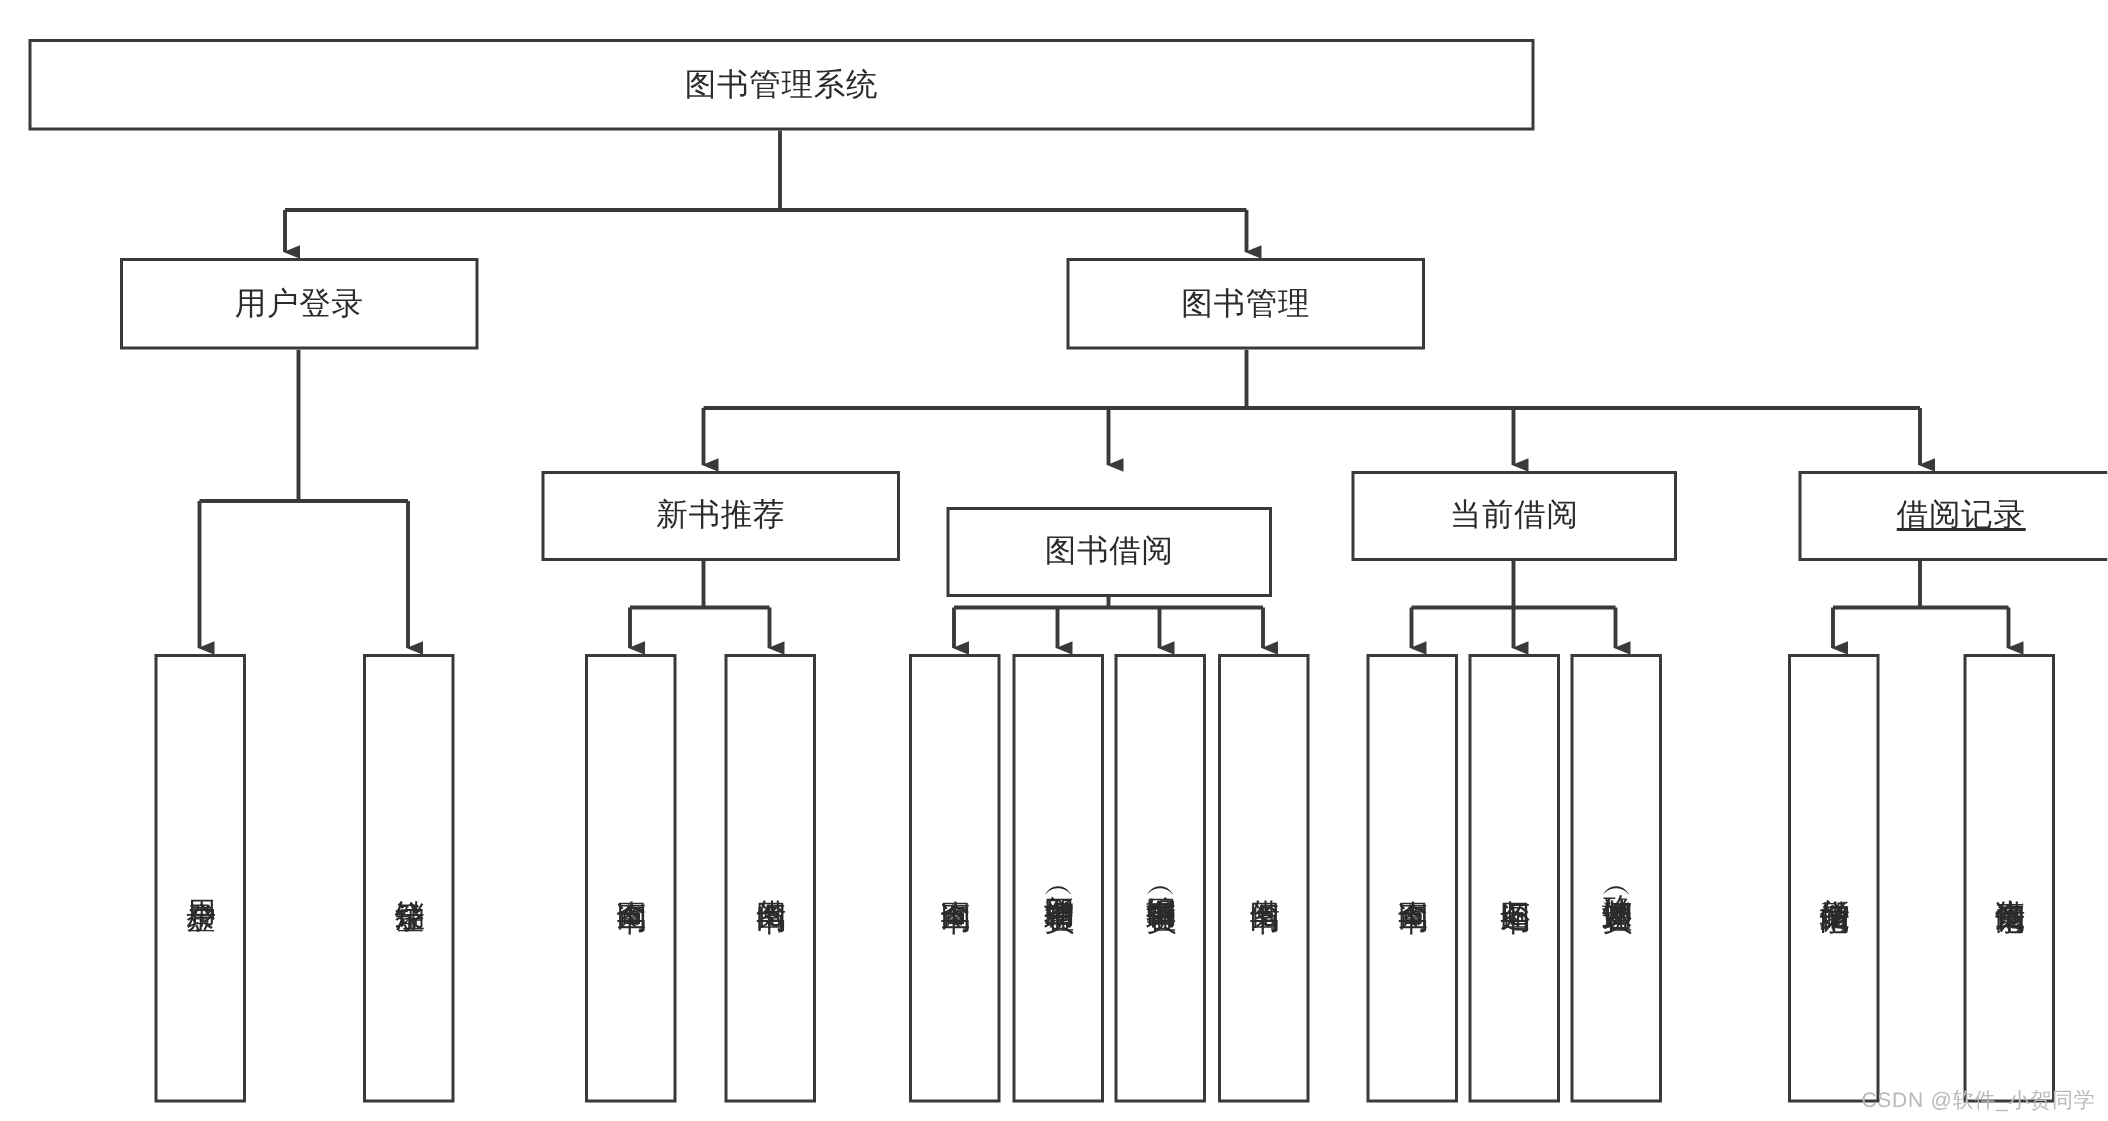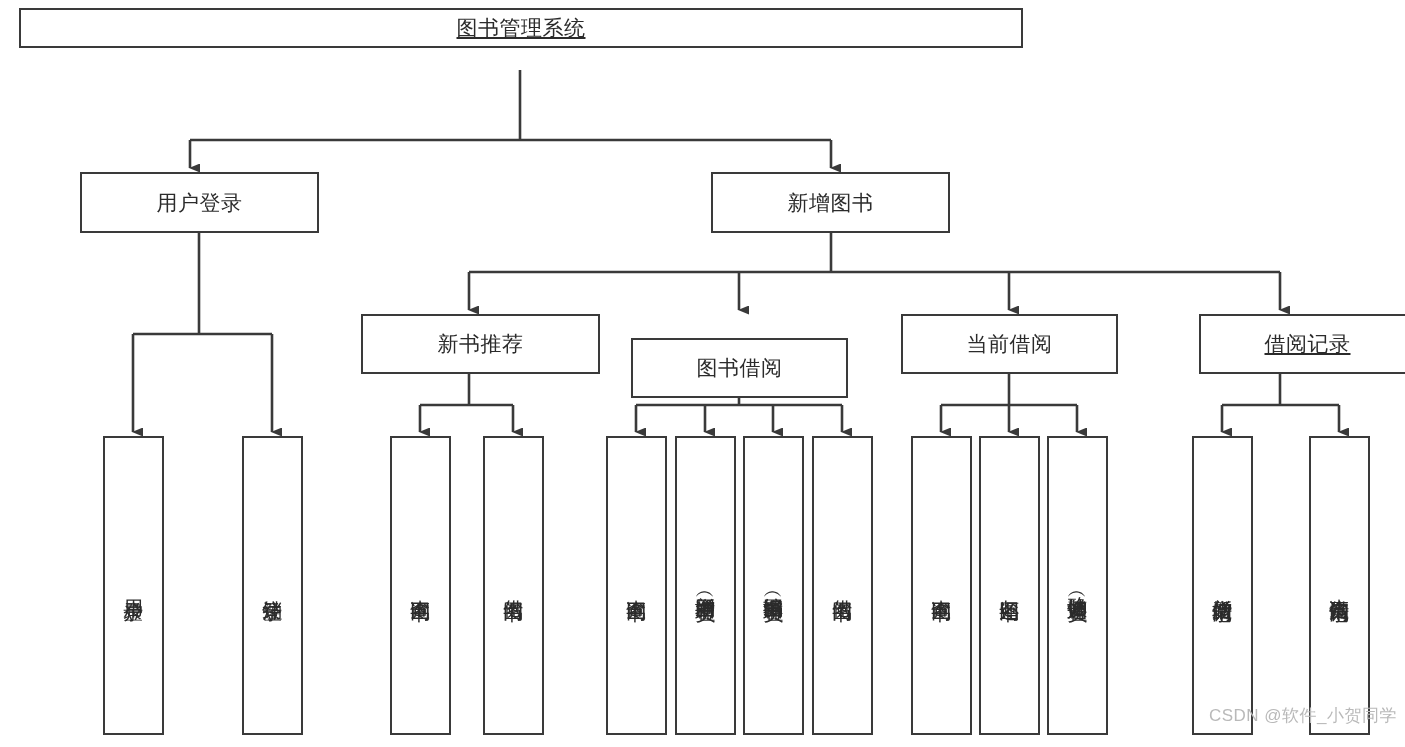--- a/index.html
+++ b/index.html
@@ -57,22 +57,22 @@
   .node-label {
     display: block;
   }
   .node-v .node-label {
     writing-mode: vertical-rl;
     text-orientation: upright;
   }
   #watermark {
     position: absolute;
     right: 8px;
-    bottom: 20px;
-    font-size: 17px;
+    bottom: 4px;
+    font-size: 14px;
     color: #b9b9b9;
     letter-spacing: 0.5px;
     white-space: nowrap;
     user-select: none;
   }
 </style>
 </head>
 <body>
 
 <div id="diagram-root">
@@ -120,29 +120,29 @@
       <path d="M1009,405 L1009,432" marker-end="url(#arrow)"></path>
       <path d="M1077,405 L1077,432" marker-end="url(#arrow)"></path>
 
       <path d="M1280,374 L1280,405"></path>
       <path d="M1222,405 L1339,405"></path>
       <path d="M1222,405 L1222,432" marker-end="url(#arrow)"></path>
       <path d="M1339,405 L1339,432" marker-end="url(#arrow)"></path>
     </g>
   </svg>
 
-  <div class="node node-h" style="left:19px; top:8px; width:1004px; height:40px;text-decoration:underline;">
+  <div class="node node-h" style="left:19px; top:26px; width:1004px; height:61px;">
     <span class="node-label">图书管理系统</span>
   </div>
 
   <div class="node node-h" style="left:80px; top:172px; width:239px; height:61px;">
     <span class="node-label">用户登录</span>
   </div>
   <div class="node node-h" style="left:711px; top:172px; width:239px; height:61px;">
-    <span class="node-label">新增图书</span>
+    <span class="node-label">图书管理</span>
   </div>
 
   <div class="node node-h" style="left:361px; top:314px; width:239px; height:60px;">
     <span class="node-label">新书推荐</span>
   </div>
   <div class="node node-h" style="left:631px; top:314px; width:217px; height:60px;margin-top:24px;">
     <span class="node-label">图书借阅</span>
   </div>
   <div class="node node-h" style="left:901px; top:314px; width:217px; height:60px;">
     <span class="node-label">当前借阅</span>

